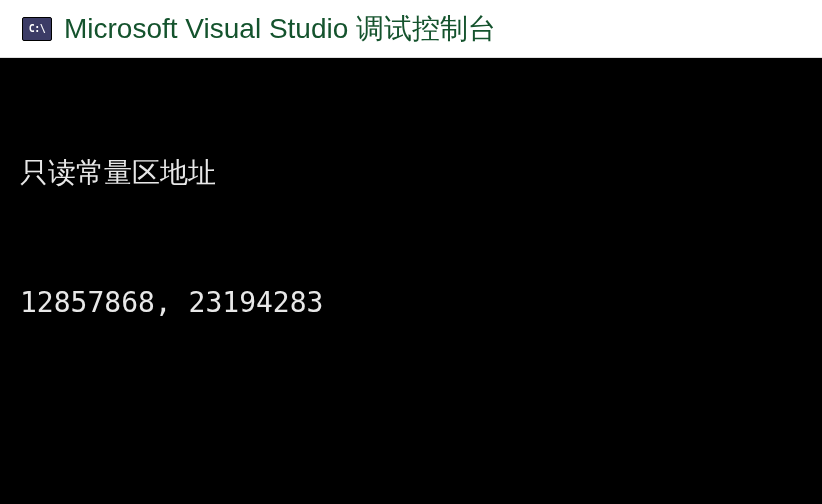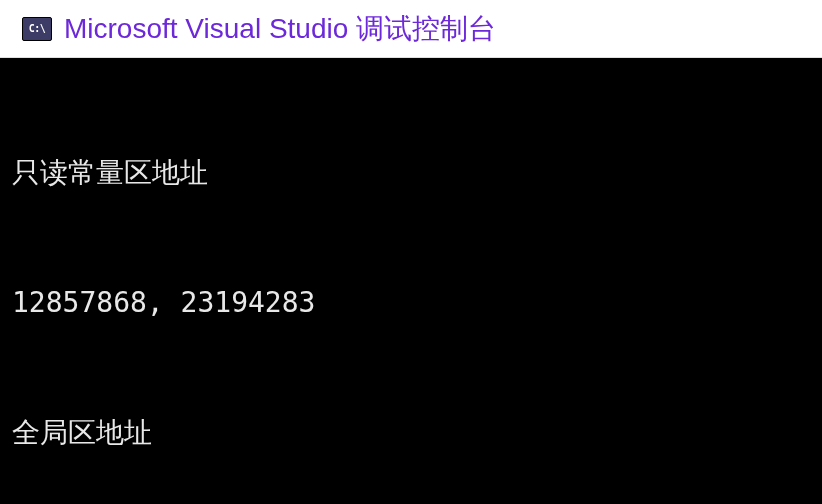--- a/index.html
+++ b/index.html
@@ -36,28 +36,28 @@
     }
     .app-icon-text {
       color: #ffffff;
       font-size: 10px;
       font-weight: bold;
       font-family: Consolas, monospace;
       letter-spacing: -0.5px;
     }
     .window-title {
       font-size: 28px;
-      color: #6d28d9;
+      color: #14532d;
       font-weight: 400;
     }
     .console-area {
       background: #000000;
       width: 100%;
       height: calc(100% - 58px);
-      padding: 6px 12px;
+      padding: 6px 20px;
       color: #e8e8e8;
       font-family: "NSimSun", "SimSun", "Microsoft YaHei", Consolas, monospace;
       font-size: 28px;
       line-height: 1.55;
       white-space: pre;
       overflow: hidden;
     }
     .console-line {
       display: block;
     }
@@ -68,21 +68,20 @@
 <div class="titlebar">
   <div class="app-icon">
     <span class="app-icon-text">C:\</span>
   </div>
   <div class="window-title">Microsoft Visual Studio 调试控制台</div>
 </div>
 
 <div class="console-area">
   <span class="console-line">只读常量区地址</span>
   <span class="console-line">12857868, 23194283</span>
-  <span class="console-line">全局区地址</span>
   
   
   
   
   
   
   
 </div>
 
 </body></html>

